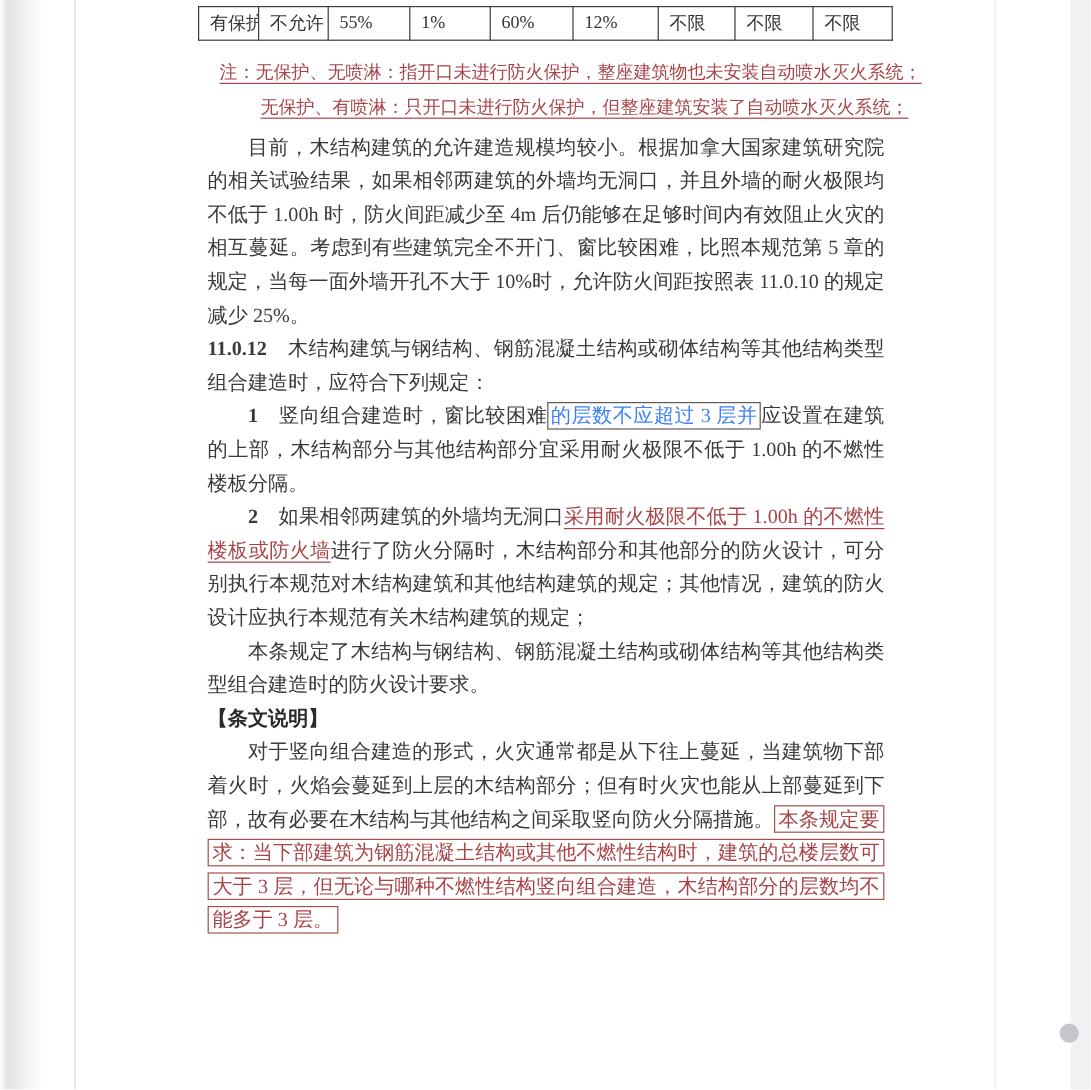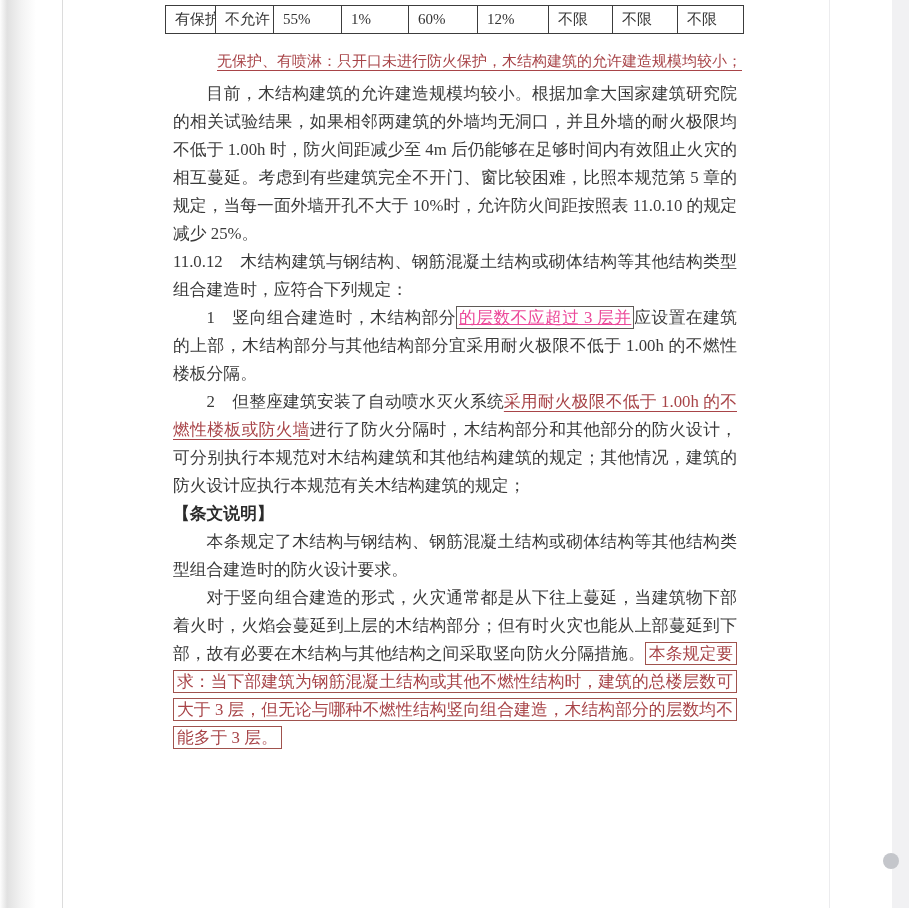--- a/index.html
+++ b/index.html
@@ -47,28 +47,28 @@
   .note-line.first { padding-left: 18px; }
 
   
   .body-text {
     margin-top: 4px; width: 578px; padding: 0 6px 0 8px;
     font-size: 16.8px; color: #3a3a3a;
   }
   .para { line-height: 28px; text-align: justify; }
   .para.indent { text-indent: 2em; }
   .para.heading { font-weight: bold; color: #2b2b2b; }
-  .para .bold { font-weight: normal; }
+  .para .bold { font-weight: bold; }
   .para .red-ul {
     color: #a84448; text-decoration: underline;
     text-underline-offset: 4px; text-decoration-thickness: 1px;
   }
   .para .box-dark {
-    color: #ec4899; border: 1px solid #5f5a56; padding: 1px 2px;
-    -webkit-box-decoration-break: clone; box-decoration-break: clone; text-decoration: underline;
+    color: #3b82f6; border: 1px solid #5f5a56; padding: 1px 2px;
+    -webkit-box-decoration-break: clone; box-decoration-break: clone;
   }
   .para .box-red {
     color: #a84448; border: 1px solid #a0524d; padding: 1px 3px;
     -webkit-box-decoration-break: clone; box-decoration-break: clone;
   }
 
   
   .right-strip {
     position: absolute; right: 0; top: 0; width: 17px; height: 100%;
     background: #f1f1f3;
@@ -108,30 +108,31 @@
               <td>60%</td>
               <td>12%</td>
               <td>不限</td>
               <td>不限</td>
               <td>不限</td>
             </tr>
         </tbody>
       </table>
 
       <div class="notes" id="notes">
-          <div class="note-line">无保护、有喷淋：只开口未进行防火保护，木结构建筑的允许建造规模均较小；</div>
+          <div class="note-line first">注：无保护、无喷淋：指开口未进行防火保护，整座建筑物也未安装自动喷水灭火系统；</div>
+          <div class="note-line">无保护、有喷淋：只开口未进行防火保护，但整座建筑安装了自动喷水灭火系统；</div>
         </div>
 
       <div class="body-text" id="body">
           <p class="para indent"><span>目前，木结构建筑的允许建造规模均较小。根据加拿大国家建筑研究院的相关试验结果，如果相邻两建筑的外墙均无洞口，并且外墙的耐火极限均不低于 1.00h 时，防火间距减少至 4m 后仍能够在足够时间内有效阻止火灾的相互蔓延。考虑到有些建筑完全不开门、窗比较困难，比照本规范第 5 章的规定，当每一面外墙开孔不大于 10%时，允许防火间距按照表 11.0.10 的规定减少 25%。</span></p>
           <p class="para"><span class="bold">11.0.12</span><span>　木结构建筑与钢结构、钢筋混凝土结构或砌体结构等其他结构类型组合建造时，应符合下列规定：</span></p>
-          <p class="para indent"><span class="bold">1</span><span>　竖向组合建造时，木结构部分</span><span class="box-dark">的层数不应超过 3 层并</span><span>应设置在建筑的上部，木结构部分与其他结构部分宜采用耐火极限不低于 1.00h 的不燃性楼板分隔。</span></p>
-          <p class="para indent"><span class="bold">2</span><span>　但整座建筑安装了自动喷水灭火系统</span><span class="red-ul">采用耐火极限不低于 1.00h 的不燃性楼板或防火墙</span><span>进行了防火分隔时，木结构部分和其他部分的防火设计，可分别执行本规范对木结构建筑和其他结构建筑的规定；其他情况，建筑的防火设计应执行本规范有关木结构建筑的规定；</span></p>
+          <p class="para indent"><span class="bold">1</span><span>　竖向组合建造时，窗比较困难</span><span class="box-dark">的层数不应超过 3 层并</span><span>应设置在建筑的上部，木结构部分与其他结构部分宜采用耐火极限不低于 1.00h 的不燃性楼板分隔。</span></p>
+          <p class="para indent"><span class="bold">2</span><span>　如果相邻两建筑的外墙均无洞口</span><span class="red-ul">采用耐火极限不低于 1.00h 的不燃性楼板或防火墙</span><span>进行了防火分隔时，木结构部分和其他部分的防火设计，可分别执行本规范对木结构建筑和其他结构建筑的规定；其他情况，建筑的防火设计应执行本规范有关木结构建筑的规定；</span></p>
+          <p class="para indent"><span>本条规定了木结构与钢结构、钢筋混凝土结构或砌体结构等其他结构类型组合建造时的防火设计要求。</span></p>
           <p class="para heading"><span>【条文说明】</span></p>
-          <p class="para indent"><span>本条规定了木结构与钢结构、钢筋混凝土结构或砌体结构等其他结构类型组合建造时的防火设计要求。</span></p>
           <p class="para indent"><span>对于竖向组合建造的形式，火灾通常都是从下往上蔓延，当建筑物下部着火时，火焰会蔓延到上层的木结构部分；但有时火灾也能从上部蔓延到下部，故有必要在木结构与其他结构之间采取竖向防火分隔措施。</span><span class="box-red">本条规定要求：当下部建筑为钢筋混凝土结构或其他不燃性结构时，建筑的总楼层数可大于 3 层，但无论与哪种不燃性结构竖向组合建造，木结构部分的层数均不能多于 3 层。</span></p>
         </div>
 
     </div>
   </div>
 
   <div class="right-strip"></div>
   <div class="scroll-dot"></div>
 </div>
 

